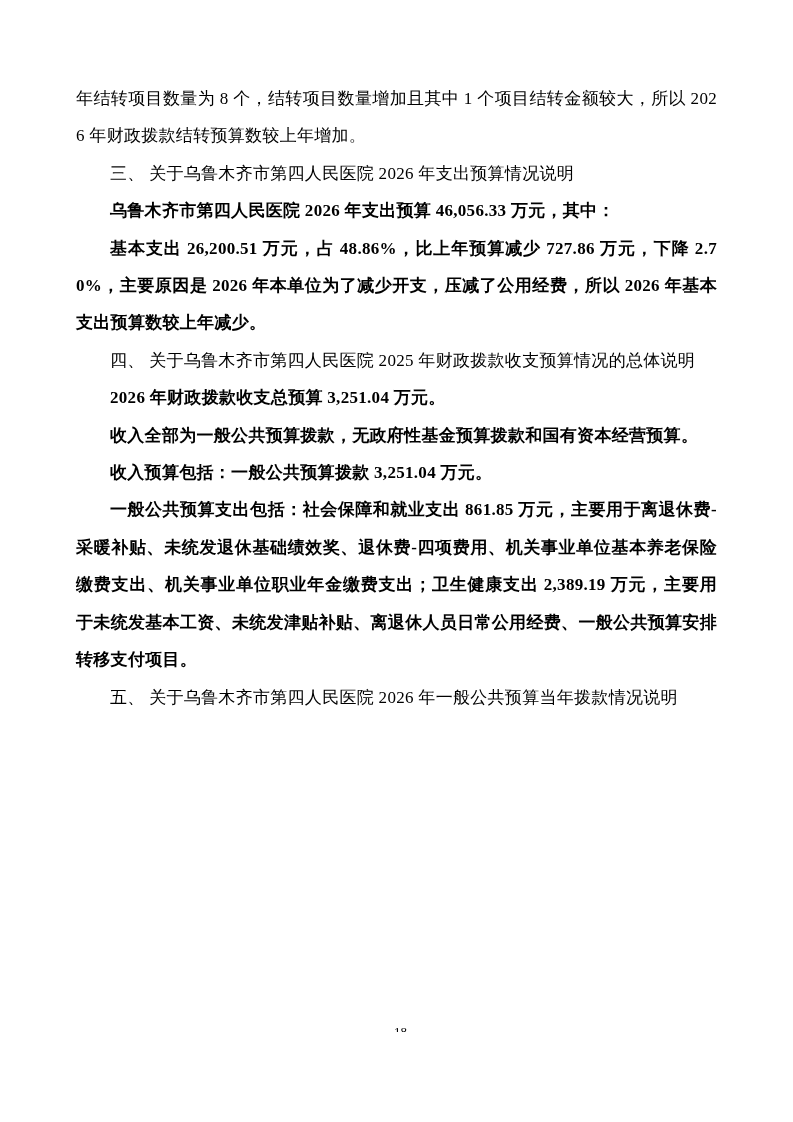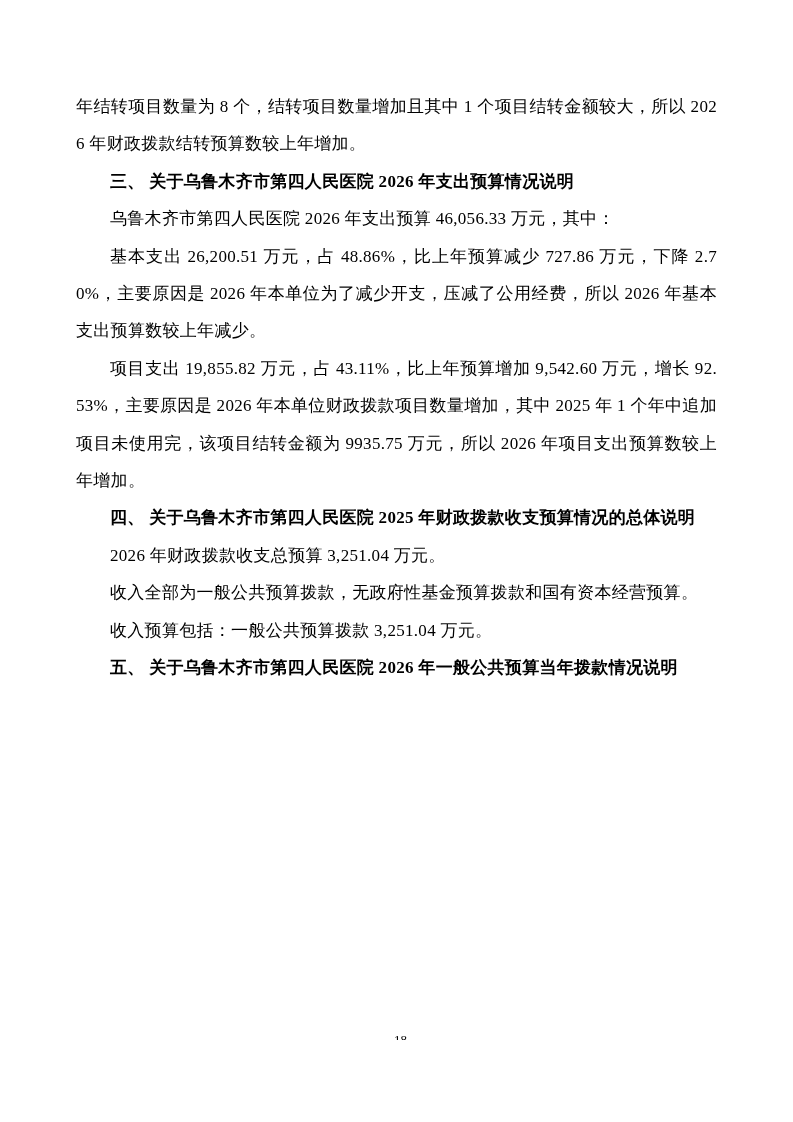--- a/index.html
+++ b/index.html
@@ -4,45 +4,46 @@
 <style>
   html, body {
     margin: 0;
     padding: 0;
     background: #ffffff;
   }
   .page {
     position: relative;
     width: 793px;
     height: 1032px;
-    margin: 8px auto;
+    margin: 0 auto;
     background: #ffffff;
     box-sizing: border-box;
     padding: 80px 76px 0 76px;
     font-family: "Liberation Serif", "DejaVu Serif", serif;
     color: #000000;
     overflow: hidden;
   }
   .doc p {
     margin: 0;
     font-size: 17px;
     line-height: 37.4px;
     text-align: justify;
     text-justify: inter-ideograph;
     letter-spacing: 0.3px;
     word-break: break-all;
   }
   .doc p.body-indent {
     text-indent: 2em;
+    font-weight: bold;
   }
   .doc p.body-cont {
     text-indent: 0;
   }
   .doc p.heading {
-    font-weight: 700;
+    font-weight: 400;
     text-indent: 2em;
   }
   .page-number {
     position: absolute;
     left: 8px;
     right: 0;
     top: 1024px;
     text-align: center;
     font-size: 13px;
     font-family: "Liberation Serif", "DejaVu Serif", serif;
@@ -51,21 +52,21 @@
 </style>
 </head>
 <body>
 
 <div class="page">
   <div class="doc">
     <p class="body-cont">年结转项目数量为 8 个，结转项目数量增加且其中 1 个项目结转金额较大，所以 2026 年财政拨款结转预算数较上年增加。</p>
     <p class="heading">三、 关于乌鲁木齐市第四人民医院 2026 年支出预算情况说明</p>
     <p class="body-indent">乌鲁木齐市第四人民医院 2026 年支出预算 46,056.33 万元，其中：</p>
     <p class="body-indent">基本支出 26,200.51 万元，占 48.86%，比上年预算减少 727.86 万元，下降 2.70%，主要原因是 2026 年本单位为了减少开支，压减了公用经费，所以 2026 年基本支出预算数较上年减少。</p>
-    <p class="body-indent">项目支出 19,855.82 万元，占 43.11%，比上年预算增加 9,542.60 万元，增长 92.53%，主要原因是 2026 年本单位财政拨款项目数量增加，其中 2025 年 1 个年中追加项目未使用完，该项目结转金额为 9935.75 万元，所以 2026 年项目支出预算数较上年增加。</p>
     <p class="heading">四、 关于乌鲁木齐市第四人民医院 2025 年财政拨款收支预算情况的总体说明</p>
     <p class="body-indent">2026 年财政拨款收支总预算 3,251.04 万元。</p>
     <p class="body-indent">收入全部为一般公共预算拨款，无政府性基金预算拨款和国有资本经营预算。</p>
     <p class="body-indent">收入预算包括：一般公共预算拨款 3,251.04 万元。</p>
+    <p class="body-indent">一般公共预算支出包括：社会保障和就业支出 861.85 万元，主要用于离退休费-采暖补贴、未统发退休基础绩效奖、退休费-四项费用、机关事业单位基本养老保险缴费支出、机关事业单位职业年金缴费支出；卫生健康支出 2,389.19 万元，主要用于未统发基本工资、未统发津贴补贴、离退休人员日常公用经费、一般公共预算安排转移支付项目。</p>
     <p class="heading">五、 关于乌鲁木齐市第四人民医院 2026 年一般公共预算当年拨款情况说明</p>
   </div>
   <div class="page-number">18</div>
 </div>
 
 </body></html>

